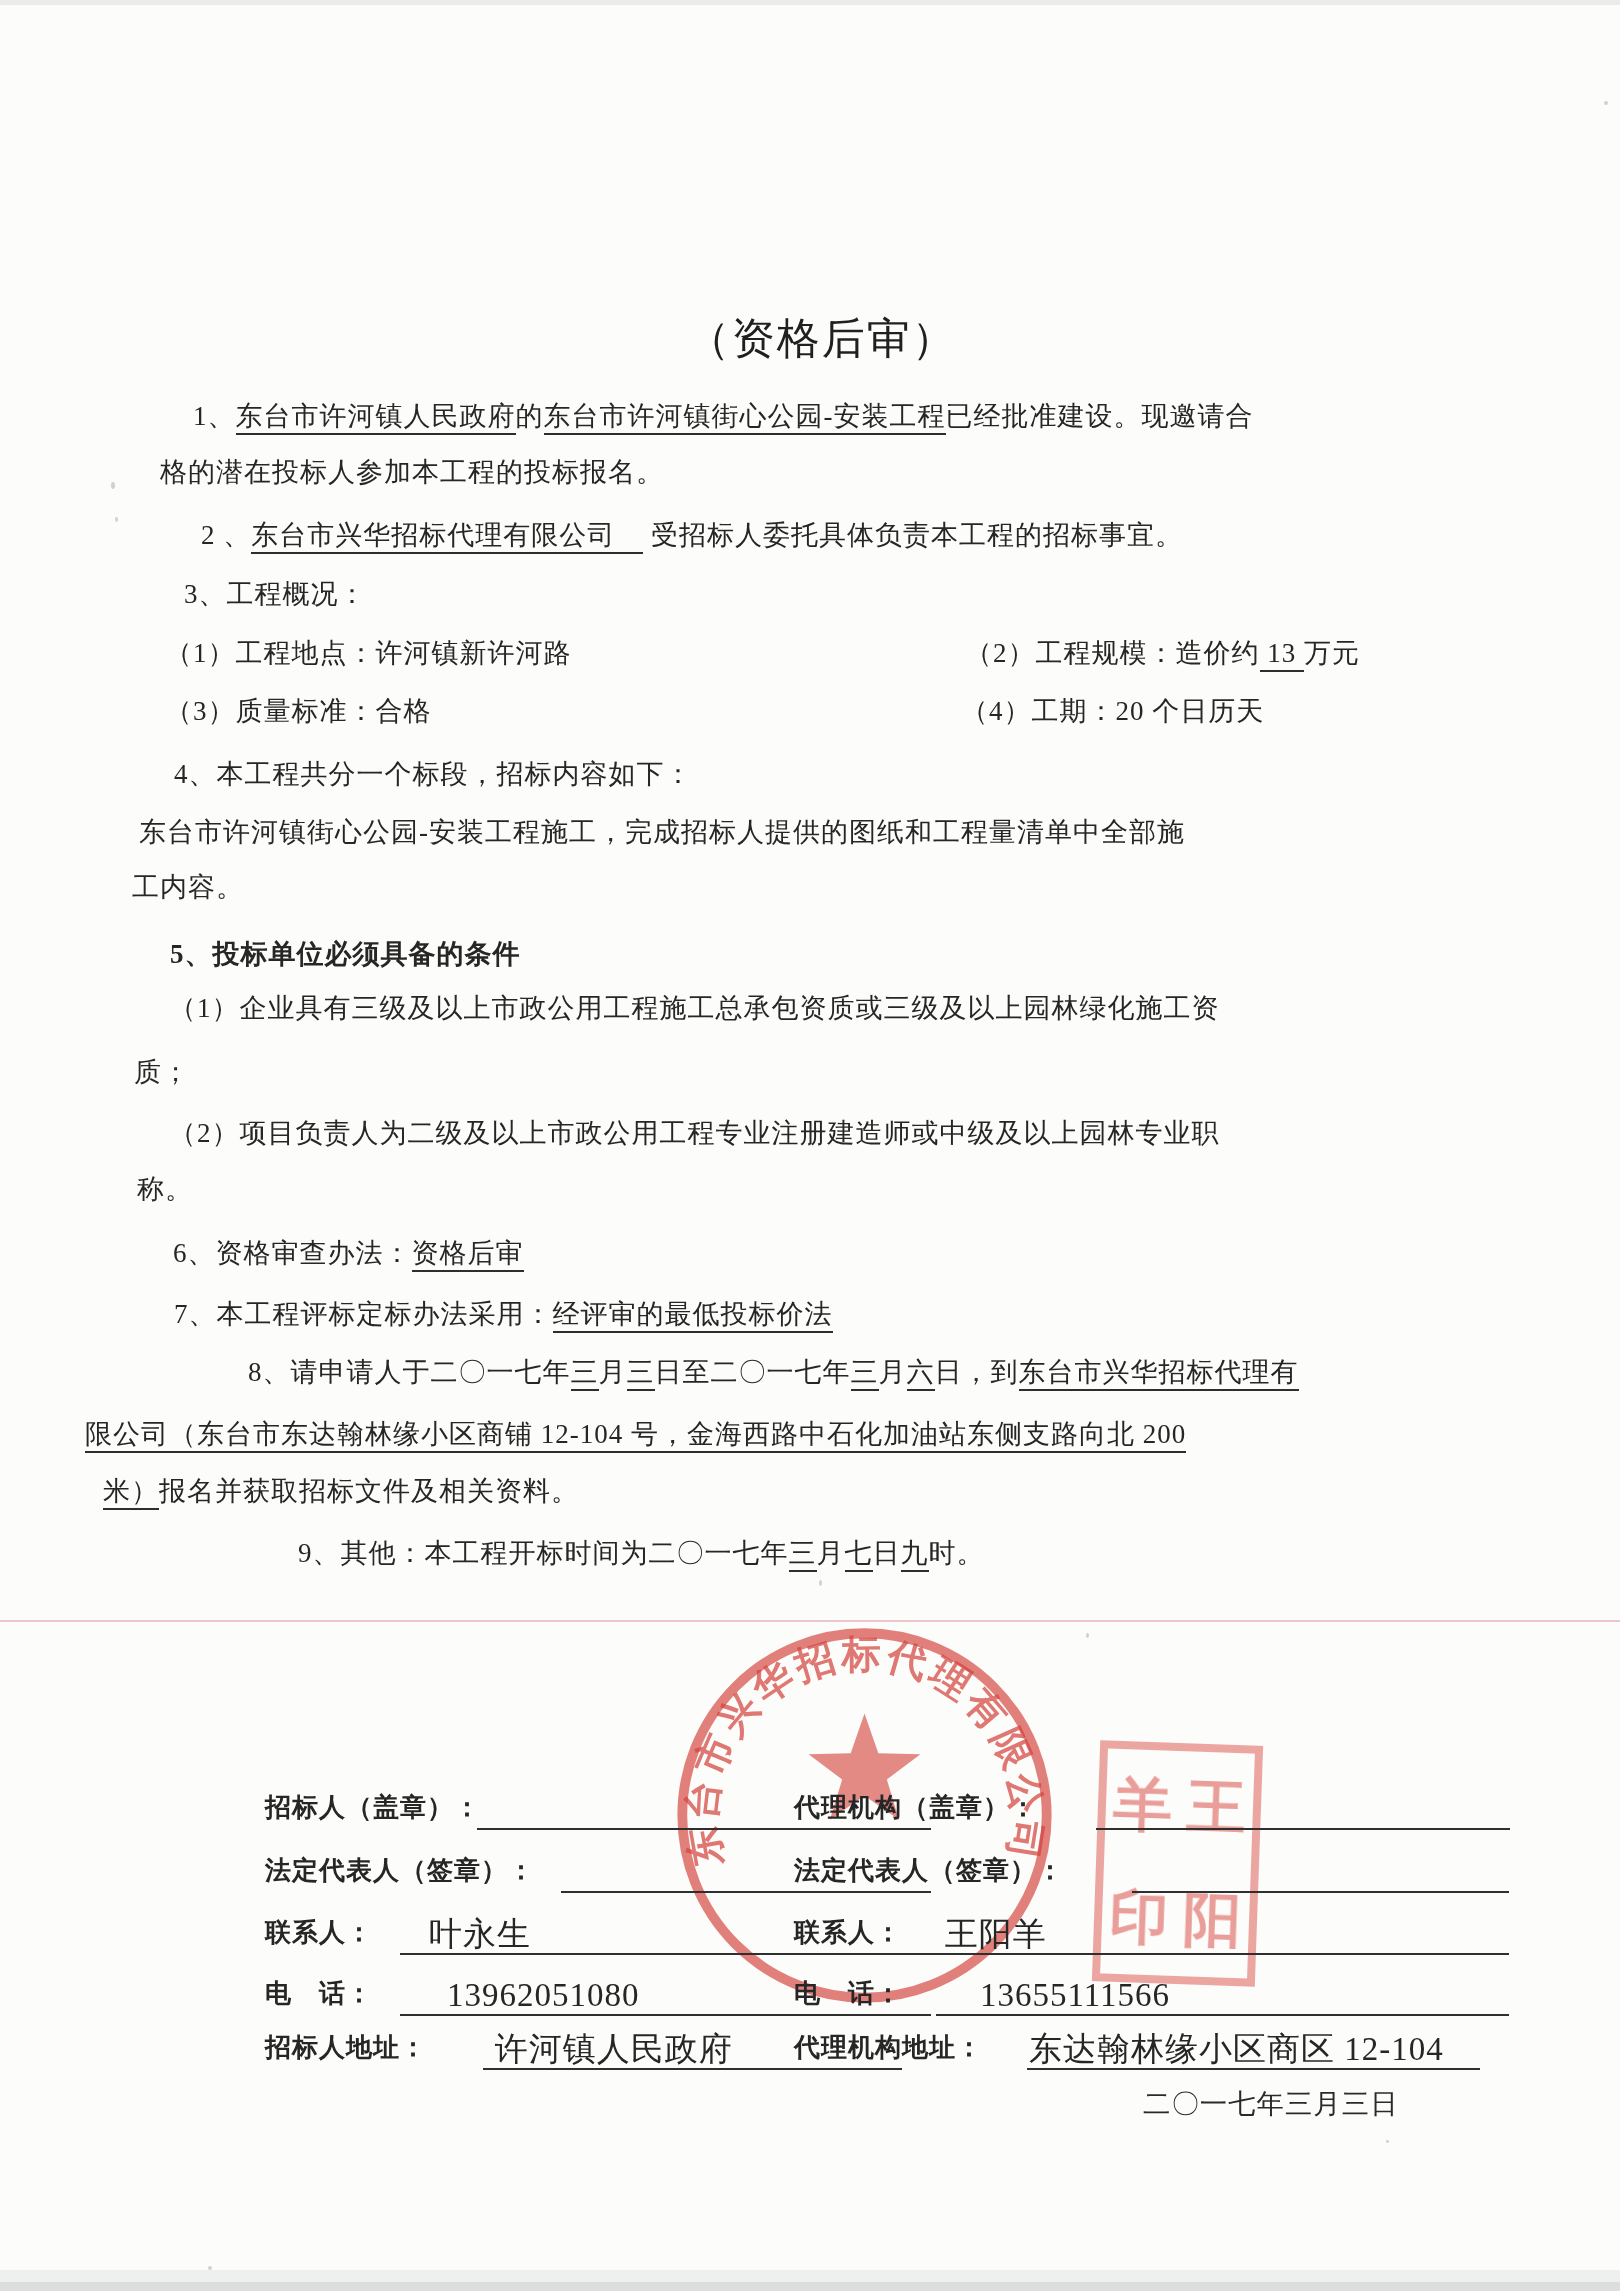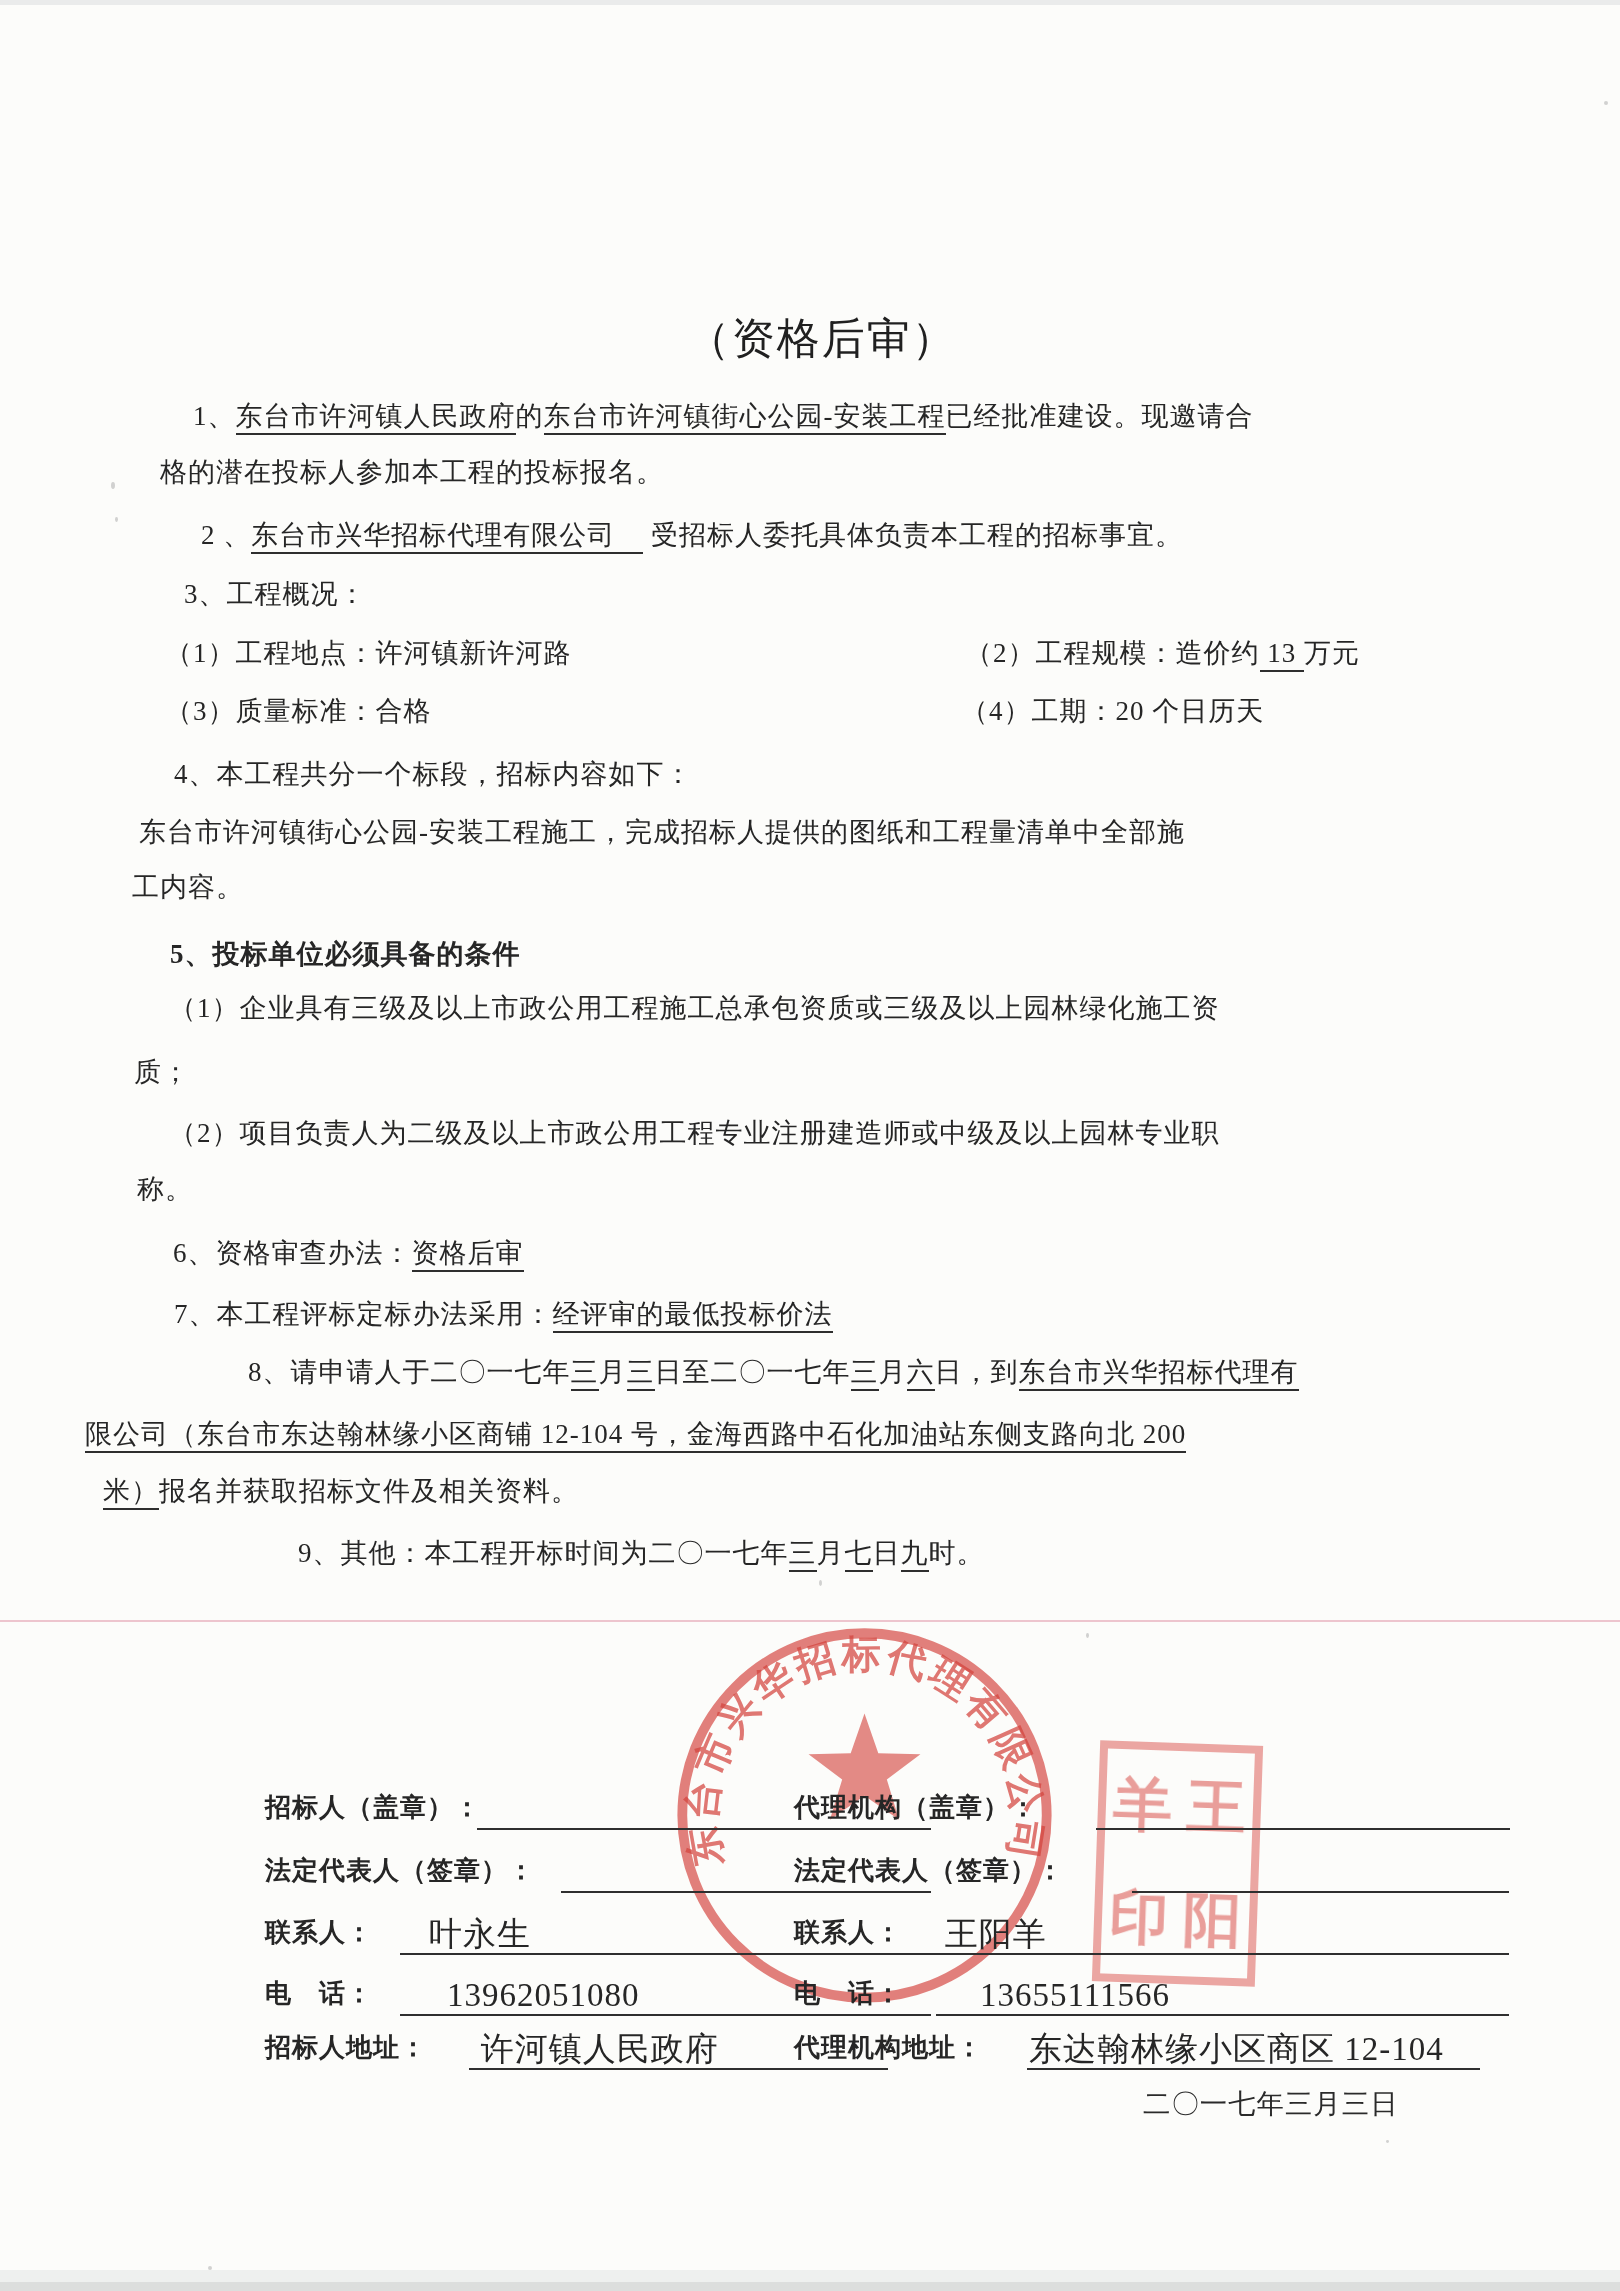--- a/index.html
+++ b/index.html
@@ -104,21 +104,21 @@
       <div class="sig-line" style="left: 561px; top: 1848px; width: 370px;"></div>
       <div class="sig-label" style="left: 265px; top: 1910px;">联系人：</div>
       <div class="sig-line" style="left: 400px; top: 1910px; width: 531px;">
         <span class="sig-value" style="padding-left: 29px;">叶永生</span>
       </div>
       <div class="sig-label" style="left: 265px; top: 1971px;">电　话：</div>
       <div class="sig-line" style="left: 400px; top: 1971px; width: 531px;">
         <span class="sig-value" style="padding-left: 47px;">13962051080</span>
       </div>
       <div class="sig-label" style="left: 265px; top: 2025px;">招标人地址：</div>
-      <div class="sig-line" style="left: 469px; top: 2025px; width: 419px;">
+      <div class="sig-line" style="left: 483px; top: 2025px; width: 419px;">
         <span class="sig-value" style="padding-left: 11.8px;">许河镇人民政府</span>
       </div>
       <div class="sig-label" style="left: 794px; top: 1785px;">代理机构（盖章）：</div>
       <div class="sig-line" style="left: 1096px; top: 1785px; width: 414px;"></div>
       <div class="sig-label" style="left: 794px; top: 1848px;">法定代表人（签章）：</div>
       <div class="sig-line" style="left: 1132px; top: 1848px; width: 377px;"></div>
       <div class="sig-label" style="left: 794px; top: 1910px;">联系人：</div>
       <div class="sig-line" style="left: 929px; top: 1910px; width: 580px;">
         <span class="sig-value" style="padding-left: 15.7px;">王阳羊</span>
       </div>

